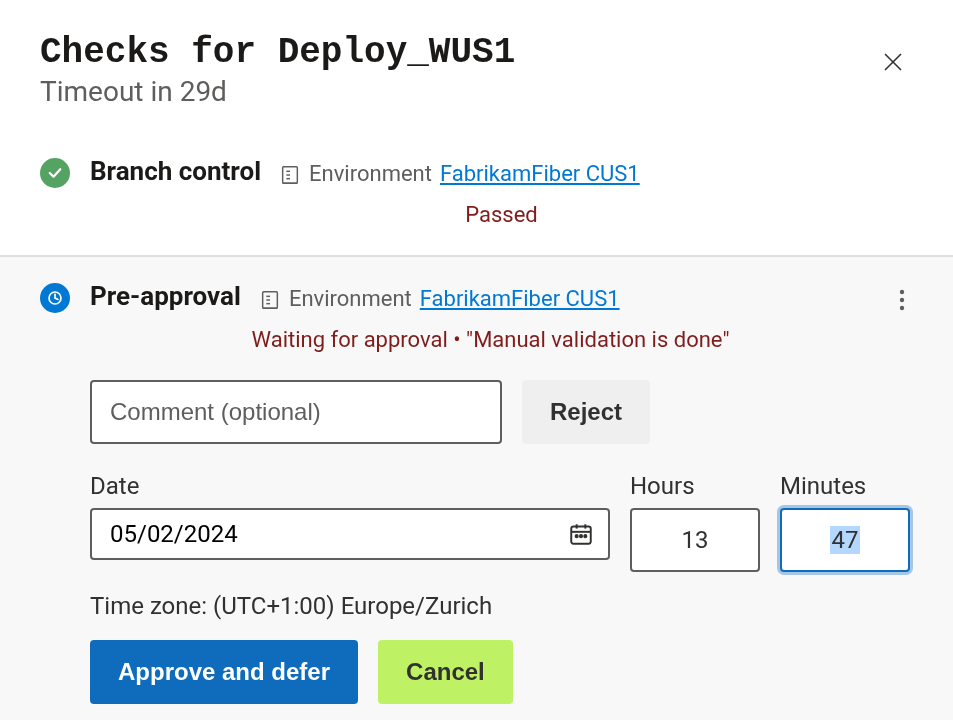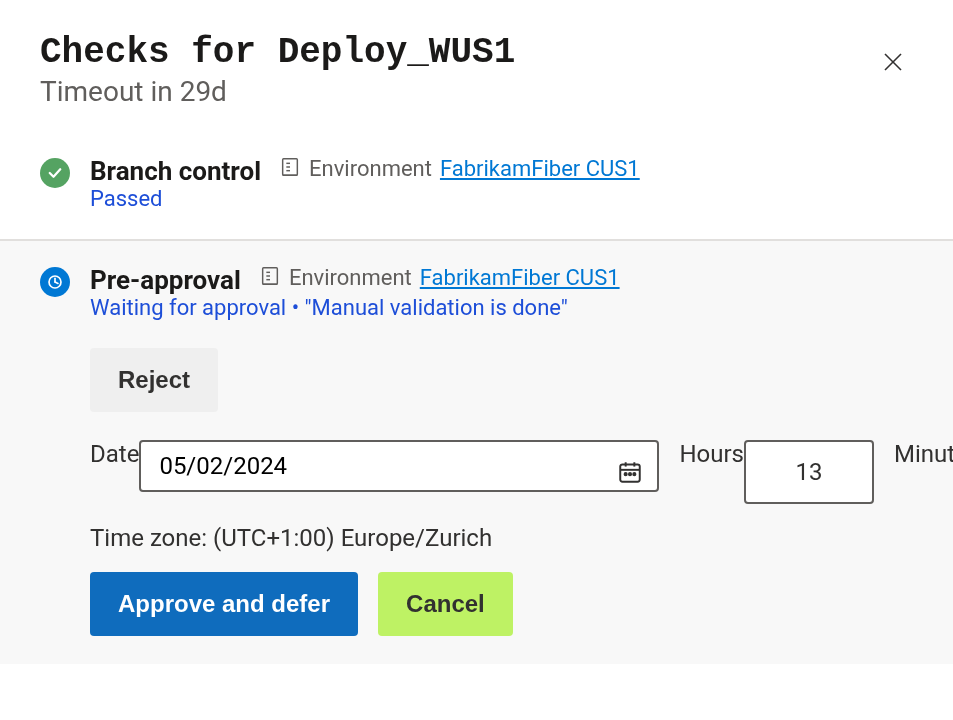--- a/index.html
+++ b/index.html
@@ -55,21 +55,21 @@
       display: flex; align-items: center; justify-content: center;
     }
     .status-icon.success { background: #55a362; }
     .status-icon.waiting { background: #0078d4; }
     .status-icon svg { width: 18px; height: 18px; }
 
     .check-body { flex: 1 1 auto; }
 
     .check-header {
       display: flex;
-      align-items: flex-start;
+      align-items: flex-end;
       flex-wrap: wrap;
       gap: 8px;
     }
     .check-title {
       font-size: 26px;
       font-weight: 700;
       color: #1b1a19;
       margin-right: 10px;
     }
     .env-icon { width: 22px; height: 22px; color: #605e5c; }
@@ -78,22 +78,23 @@
       color: #605e5c;
     }
     .env-link {
       font-size: 22px;
       color: #0078d4;
       text-decoration: underline;
       cursor: pointer;
     }
     .check-status-line {
       font-size: 22px;
-      color: #1d4ed8;
-      margin-top: 0;
+      color: #7f1d1d;
+      margin-top: 16px;
+      text-align: center;
     }
 
     .more-btn {
       background: none; border: none; cursor: pointer;
       padding: 8px; color: #605e5c;
     }
 
     .approval-controls {
       margin-top: 28px;
     }
@@ -122,21 +123,21 @@
       font-weight: 600;
       cursor: pointer;
       color: #323130;
     }
 
     .schedule-row {
       display: flex;
       gap: 20px;
       margin-top: 28px;
     }
-    .field-group { display: flex; flex-direction: row; }
+    .field-group { display: flex; flex-direction: column; }
     .field-label { font-size: 24px; color: #323130; margin-bottom: 8px; }
     .date-wrap {
       position: relative;
       width: 520px;
     }
     .date-input, .num-input {
       height: 52px;
       border: 2px solid #605e5c;
       border-radius: 4px;
       font-size: 24px;
@@ -285,20 +286,21 @@
         <svg width="6" height="22" viewBox="0 0 6 22" fill="#605e5c">
           <circle cx="3" cy="3" r="2.2"></circle>
             <circle cx="3" cy="11" r="2.2"></circle>
             <circle cx="3" cy="19" r="2.2"></circle>
         </svg>
       </button>
     </div>
 
     <div class="approval-controls">
       <div class="comment-row">
+        <input class="comment-input" placeholder="Comment (optional)" style="">
         <button class="reject-btn">Reject</button>
       </div>
 
       <div class="schedule-row">
         <div class="field-group">
           <label class="field-label">Date</label>
           <div class="date-wrap">
             <input class="date-input" value="05/02/2024" style="">
             <svg class="calendar-icon" viewBox="0 0 24 24" fill="none" stroke="currentColor" stroke-width="1.8">
               <rect x="3" y="5" width="18" height="16" rx="2"></rect>

